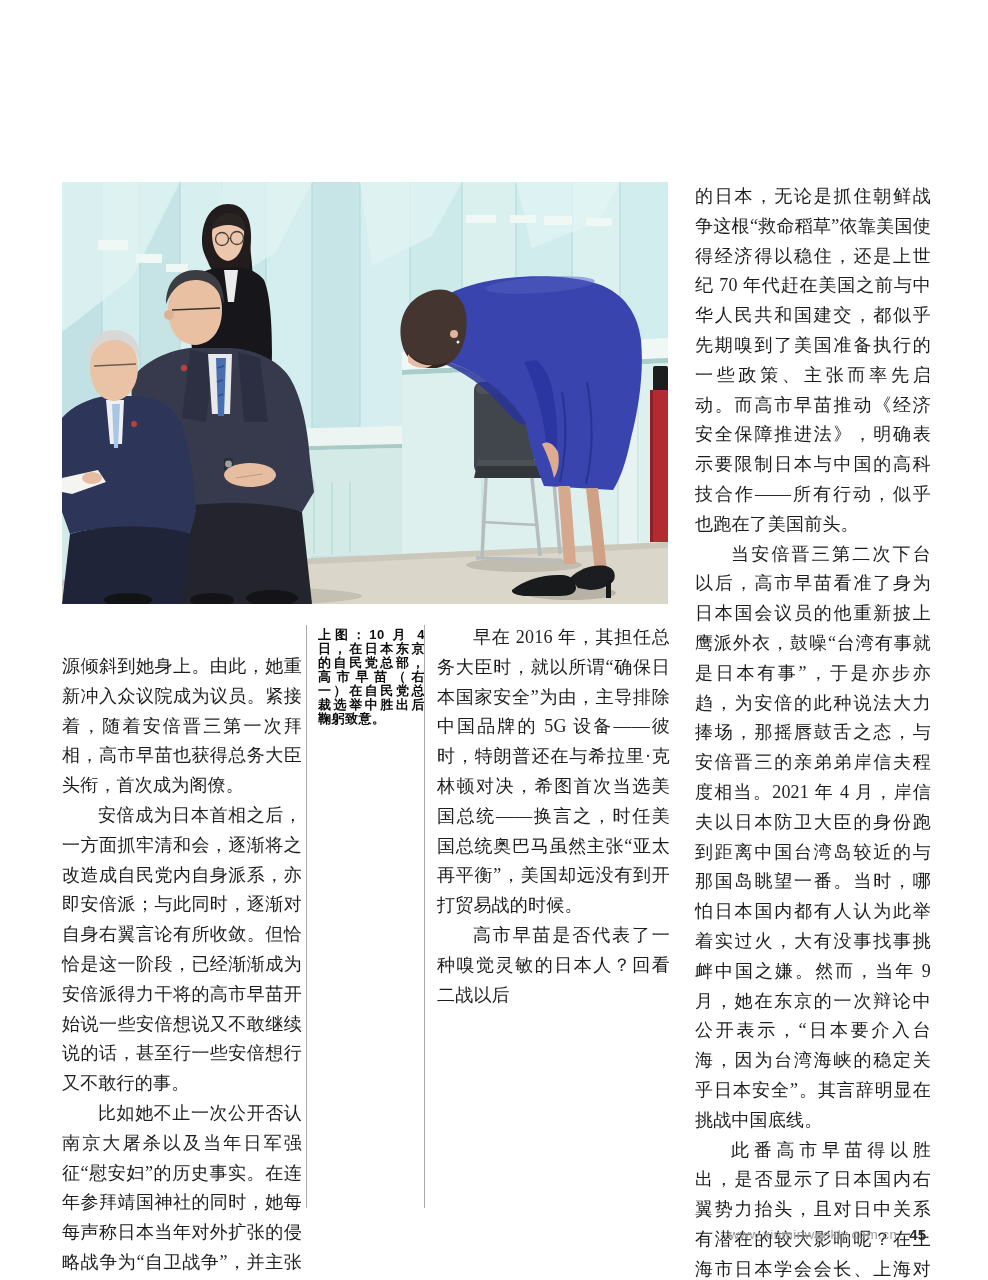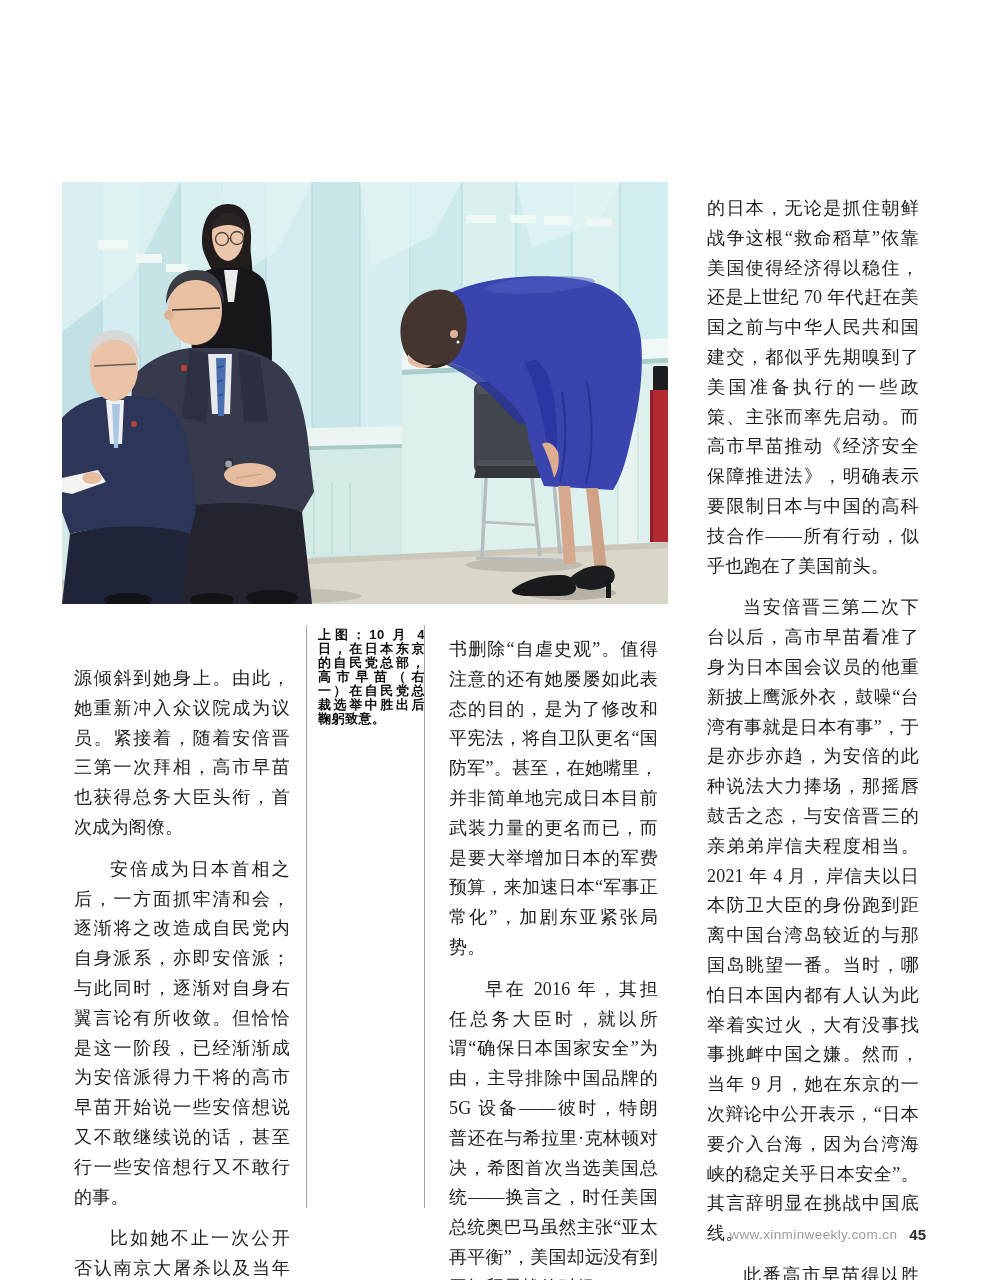--- a/index.html
+++ b/index.html
@@ -9,21 +9,21 @@
     font-family:"Liberation Serif","DejaVu Serif",serif;
   }
   
   #photo{position:absolute;left:62px;top:182px;width:606px;height:422px;overflow:hidden;}
   #photo svg{display:block;width:606px;height:422px;}
   
   .bodycol{
     position:absolute;color:#1d1d1d;font-size:18px;line-height:29.8px;
     text-align:justify;text-align-last:left;letter-spacing:.2px;
   }
-  .bodycol p{margin:12px;padding:0;}
+  .bodycol p{margin:0;padding:0;}
   .bodycol p.indent{text-indent:2em;}
   #col-left{left:62px;top:652px;width:240px;height:598px;}
   #col-middle{left:437px;top:623px;width:233px;height:598px;}
   #col-right{left:695px;top:182px;width:236px;height:1042px;}
   .vrule{position:absolute;width:1px;background:#a9a9a9;top:625px;height:583px;}
   #vrule-1{left:306px;}
   #vrule-2{left:424px;}
   
   #caption{
     position:absolute;left:318px;top:628px;width:107px;
@@ -235,21 +235,20 @@
     <p class="indent">比如她不止一次公开否认南京大屠杀以及当年日军强征“慰安妇”的历史事实。在连年参拜靖国神社的同时，她每每声称日本当年对外扩张的侵略战争为“自卫战争”，并主张修改教科</p>
   </div>
 
   <div id="vrule-1" class="vrule"></div>
 
   <div id="caption">上图：10 月 4 日，在日本东京的自民党总部，高市早苗（右一）在自民党总裁选举中胜出后鞠躬致意。</div>
 
   <div id="vrule-2" class="vrule"></div>
 
   <div id="col-middle" class="bodycol">
-    <p>书删除“自虐史观”。值得注意的还有她屡屡如此表态的目的，是为了修改和平宪法，将自卫队更名“国防军”。甚至，在她嘴里，并非简单地完成日本目前武装力量的更名而已，而是要大举增加日本的军费预算，来加速日本“军事正常化”，加剧东亚紧张局势。</p>
     <p class="indent">早在 2016 年，其担任总务大臣时，就以所谓“确保日本国家安全”为由，主导排除中国品牌的 5G 设备——彼时，特朗普还在与希拉里·克林顿对决，希图首次当选美国总统——换言之，时任美国总统奥巴马虽然主张“亚太再平衡”，美国却远没有到开打贸易战的时候。</p>
     <p class="indent">高市早苗是否代表了一种嗅觉灵敏的日本人？回看二战以后</p>
   </div>
 
   <div id="col-right" class="bodycol">
     <p>的日本，无论是抓住朝鲜战争这根“救命稻草”依靠美国使得经济得以稳住，还是上世纪 70 年代赶在美国之前与中华人民共和国建交，都似乎先期嗅到了美国准备执行的一些政策、主张而率先启动。而高市早苗推动《经济安全保障推进法》，明确表示要限制日本与中国的高科技合作——所有行动，似乎也跑在了美国前头。</p>
     <p class="indent">当安倍晋三第二次下台以后，高市早苗看准了身为日本国会议员的他重新披上鹰派外衣，鼓噪“台湾有事就是日本有事”，于是亦步亦趋，为安倍的此种说法大力捧场，那摇唇鼓舌之态，与安倍晋三的亲弟弟岸信夫程度相当。2021 年 4 月，岸信夫以日本防卫大臣的身份跑到距离中国台湾岛较近的与那国岛眺望一番。当时，哪怕日本国内都有人认为此举着实过火，大有没事找事挑衅中国之嫌。然而，当年 9 月，她在东京的一次辩论中公开表示，“日本要介入台海，因为台湾海峡的稳定关乎日本安全”。其言辞明显在挑战中国底线。</p>
     <p class="indent">此番高市早苗得以胜出，是否显示了日本国内右翼势力抬头，且对日中关系有潜在的较大影响呢？在上海市日本学会会长、上海对外经贸大学教授陈子雷看来，这一问题还需要仔细分析。“回顾日本历史，每当出现</p>
   </div>
 

